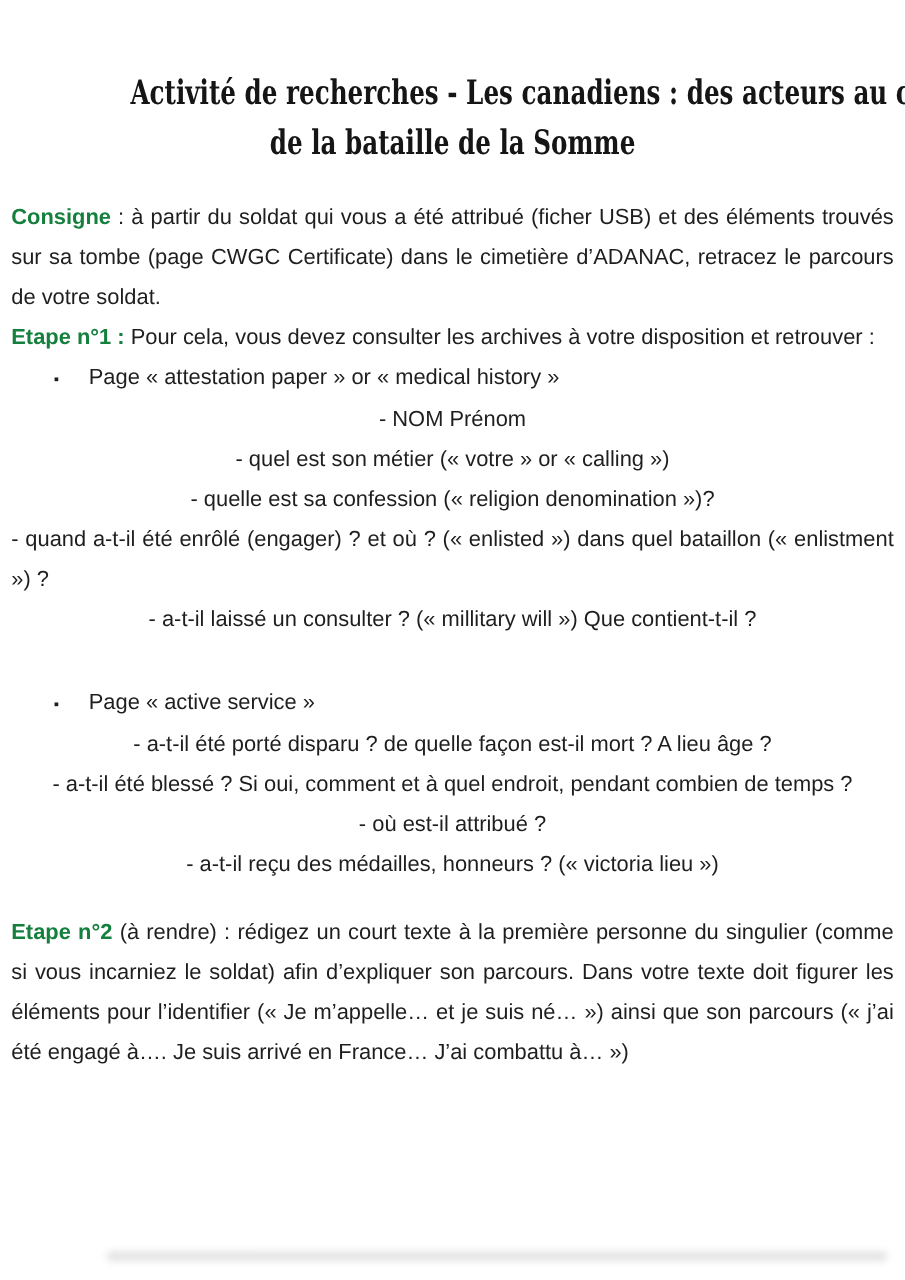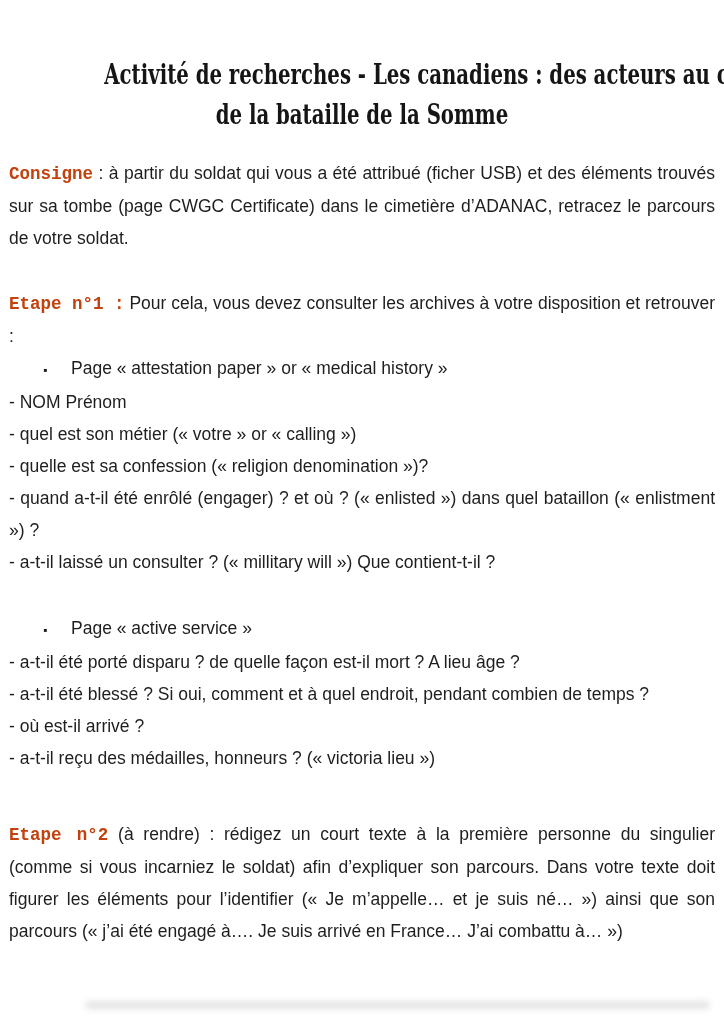--- a/index.html
+++ b/index.html
@@ -33,37 +33,37 @@
   }
   .title-line {
     display: block;
     white-space: nowrap;
     transform: scaleX(0.73);
     transform-origin: 50% 50%;
   }
   p { margin: 0; }
   .justify { text-align: justify; }
   .consigne-para  { margin-top: 22px; }
-  .etape1-intro   { margin-top: 33px; }
-  .etape2-para    { margin-top: 44px; }
+  .etape1-intro   { }
+  .etape2-para    { margin-top: 22px; }
   .bullet-row {
     display: flex;
     align-items: baseline;
     padding-left: 34px;
   }
   .bullet-row.gap-above { margin-top: 34px; }
   .bullet-glyph {
     flex: 0 0 auto;
     width: 28px;
     font-size: 12px;
     color: #1e1e1e;
   }
-  .dash-item { text-align: left; }
+  .dash-item { text-align: center; }
   .dash-item.justify { text-align: justify; }
-  strong { font-weight: bold; color: #c2410c; font-family: Liberation Mono, monospace; }
+  strong { font-weight: bold; color: #15803d; }
   
   .scan-shadow {
     position: absolute;
     left: 85px;
     top: 1001px;
     width: 625px;
     height: 8px;
     background: #b9b9b9;
     opacity: 0.38;
     filter: blur(3px);
@@ -96,21 +96,21 @@
     <p class="dash-item justify">- quand a-t-il été enrôlé (engager) ? et où ? (« enlisted ») dans quel bataillon (« enlistment ») ?</p>
     <p class="dash-item">- a-t-il laissé un consulter ? (« millitary will ») Que contient-t-il ?</p>
 
     <div class="bullet-row gap-above">
       <span class="bullet-glyph">▪</span>
       <span>Page « active service »</span>
     </div>
 
     <p class="dash-item">- a-t-il été porté disparu ? de quelle façon est-il mort ? A lieu âge ?</p>
     <p class="dash-item">- a-t-il été blessé ? Si oui, comment et à quel endroit, pendant combien de temps ?</p>
-    <p class="dash-item">- où est-il arrivé ?</p>
+    <p class="dash-item">- où est-il attribué ?</p>
     <p class="dash-item">- a-t-il reçu des médailles, honneurs ? (« victoria lieu »)</p>
 
     <p class="etape2-para justify"><strong>Etape n°2</strong><span> (à rendre) : rédigez un court texte à la première personne du singulier (comme si vous incarniez le soldat) afin d’expliquer son parcours. Dans votre texte doit figurer les éléments pour l’identifier (« Je m’appelle… et je suis né… ») ainsi que son parcours (« j’ai été engagé à…. Je suis arrivé en France… J’ai combattu à… »)</span></p>
 
   </div>
 
   <div class="scan-shadow"></div>
 </div>
 
 </body></html>

